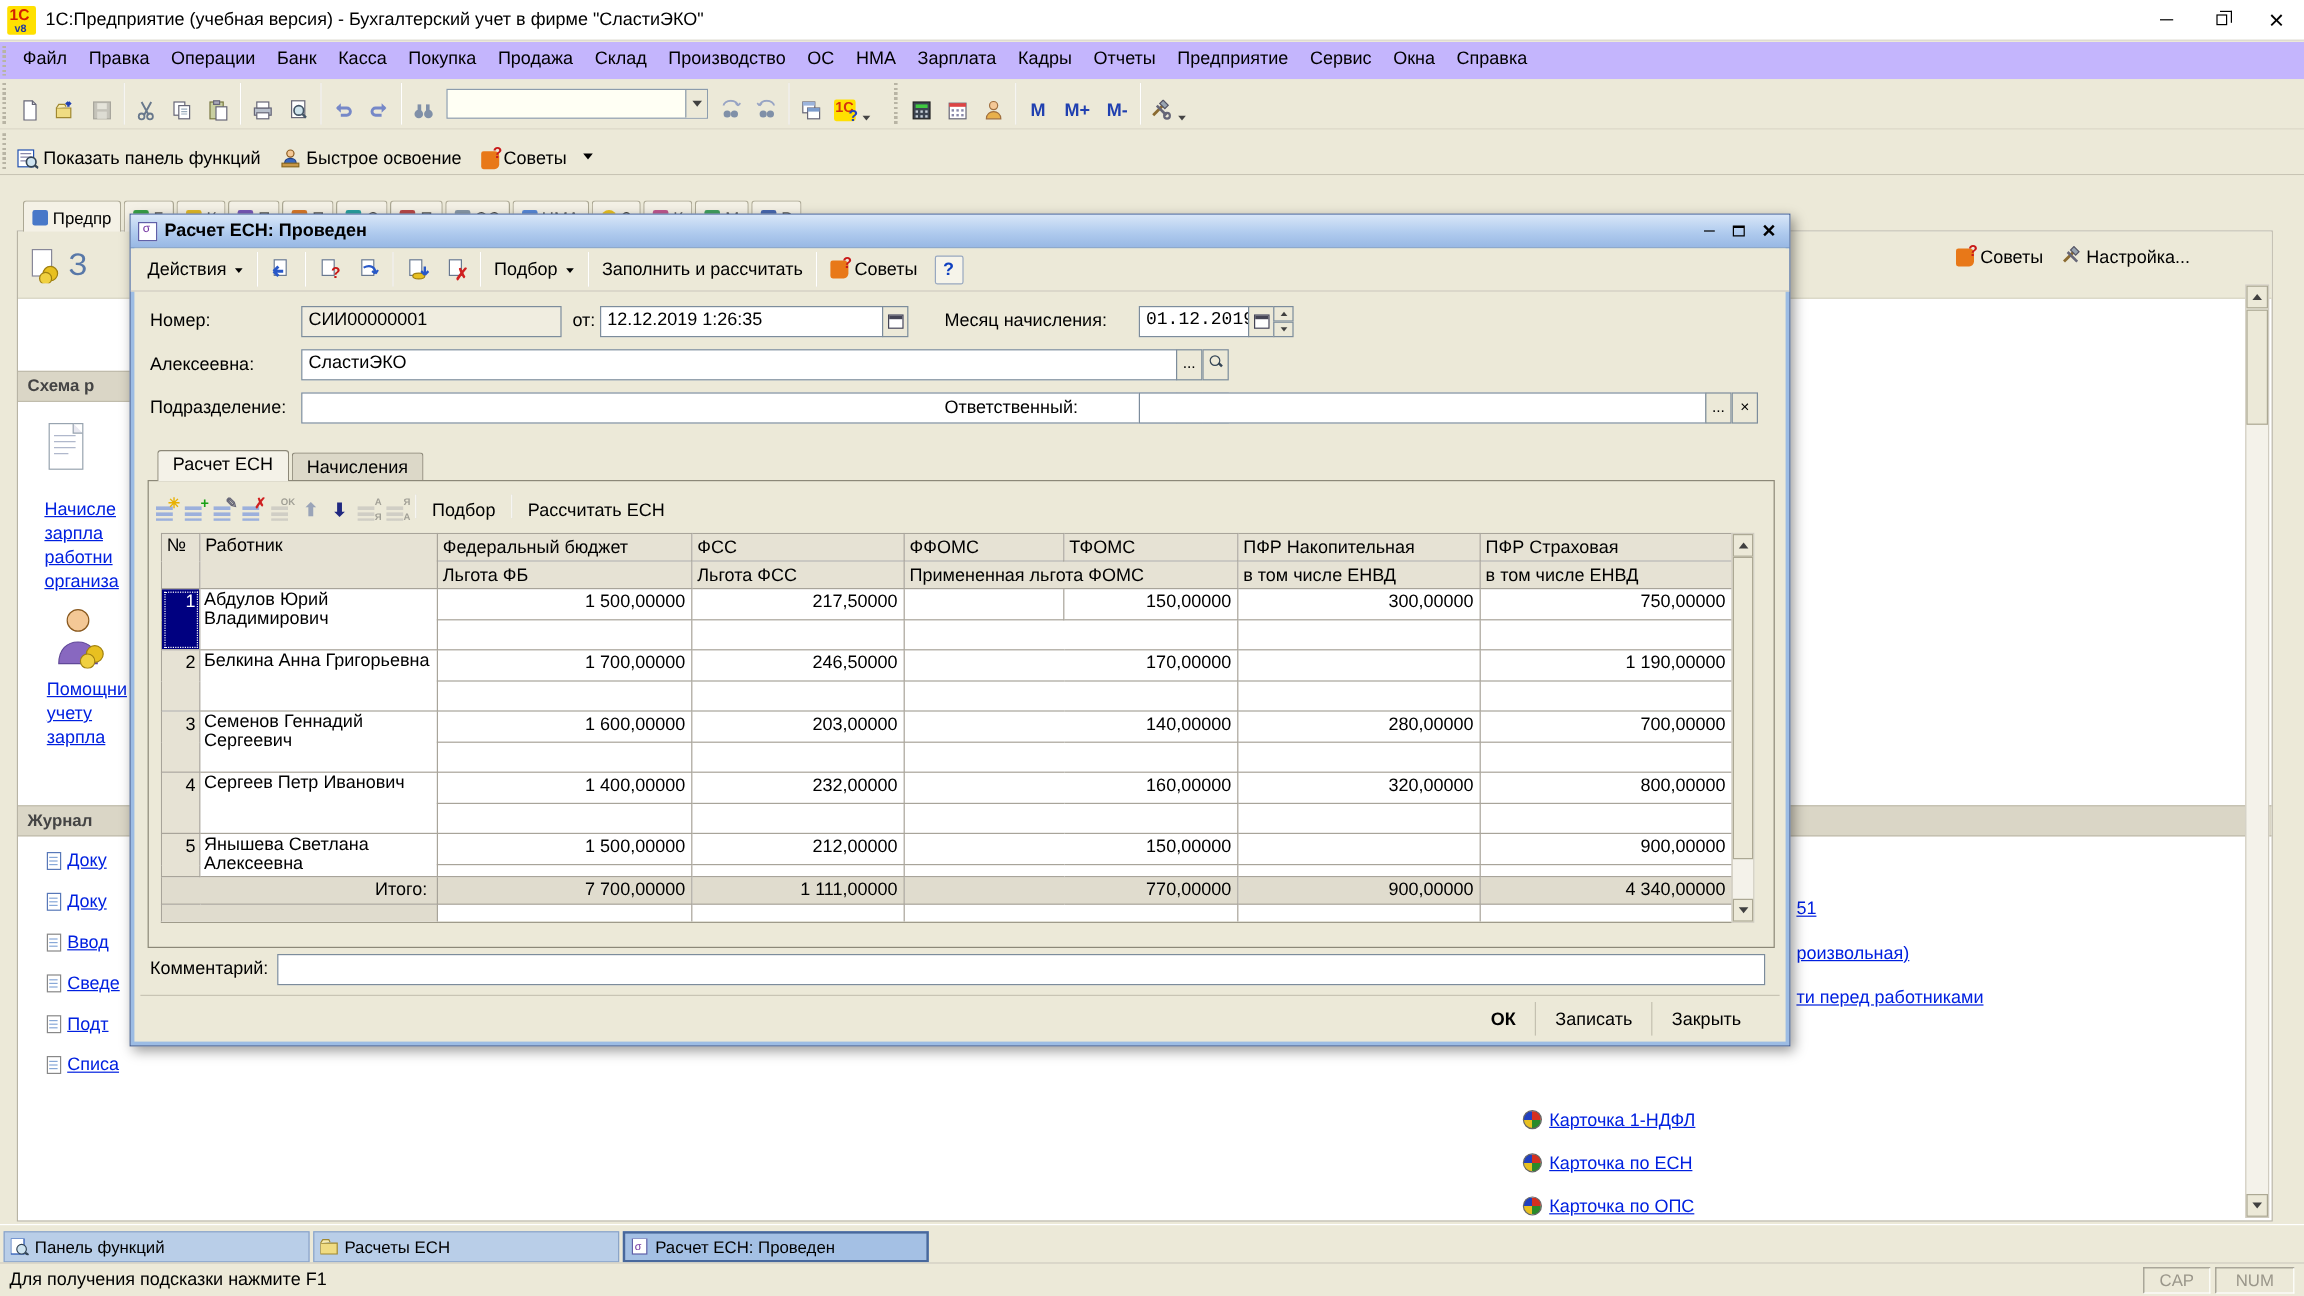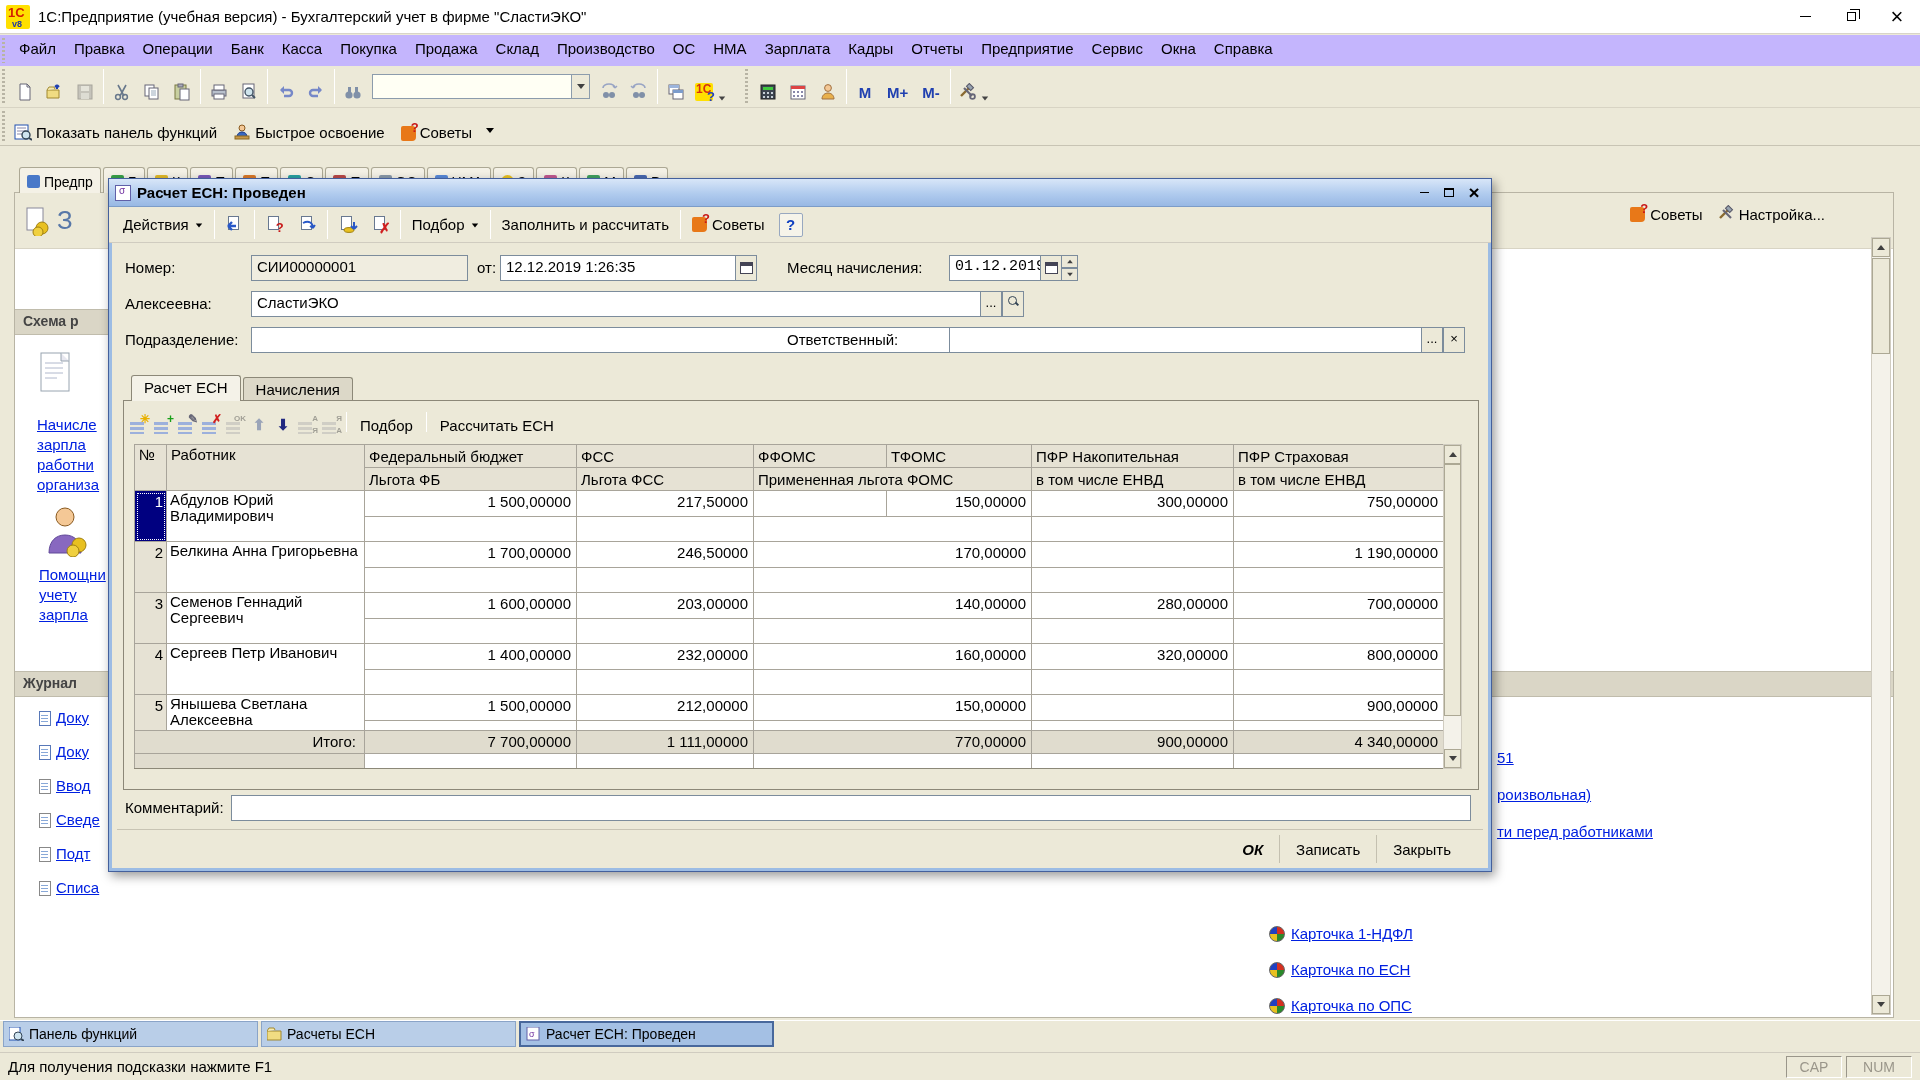--- a/index.html
+++ b/index.html
@@ -109,24 +109,24 @@
   td.no.sel { background:#000080; color:#fff; outline:1px dotted #fff; outline-offset:-3px;}
   tr.rmain { height:26px; } tr.rsub { height:25px; } tr.rsub5 { height:10px; }
   tr.trow td { background:#e0dccE; }
   tr.trow { height:23px; }
   tr.afterrow { height:16px; }
   tr.afterrow td.gg { background:#e0dcce; }
   #gridwrap { position:absolute; left:25px; top:265px; width:1311px; height:325px; overflow:hidden; border-bottom:1px solid #8c8878;}
   #gridsb { position:absolute; left:1334px; top:265px; width:19px; height:325px; }
 
   .flatbtn { height:28px; display:flex; align-items:center; padding:0 16px; border-left:1px solid #c4c0b0; }
-  .flatbtn.first { border-left:none;font-style:italic; }
+  .flatbtn.first { border-left:none; }
 
   
-  #taskbar { left:0; top:1020px; width:1920px; height:32px; background:#ece9d8; border-top:1px solid #fff; display:flex; align-items:flex-start; padding-left:3px;}
+  #taskbar { left:0; top:1020px; width:1920px; height:32px; background:#ece9d8; border-top:1px solid #fff; display:flex; align-items:flex-end; padding-left:3px;}
   .taskbtn { width:255px; height:26px; margin-right:3px; background:#b9cee8; border:1px solid #8aa4c8; display:flex; align-items:center; padding:0 5px; font-size:14px; white-space:nowrap; overflow:hidden;}
   .taskbtn.active { background:#a4c0e4; border:2px solid #48689c; }
   .tbi { width:15px; height:14px; margin-right:5px; flex:0 0 auto; }
   #statusbar { left:0; top:1052px; width:1920px; height:28px; background:#ece9d8; border-top:1px solid #d0ccc0; display:flex; align-items:center; padding:0 8px;}
   .sunk { border:1px solid; border-color:#9a968a #fff #fff #9a968a; color:#9a968a; text-align:center; padding:2px 0; font-size:14px;}
 
   svg { display:block; }
 </style>
 </head>
 <body>

